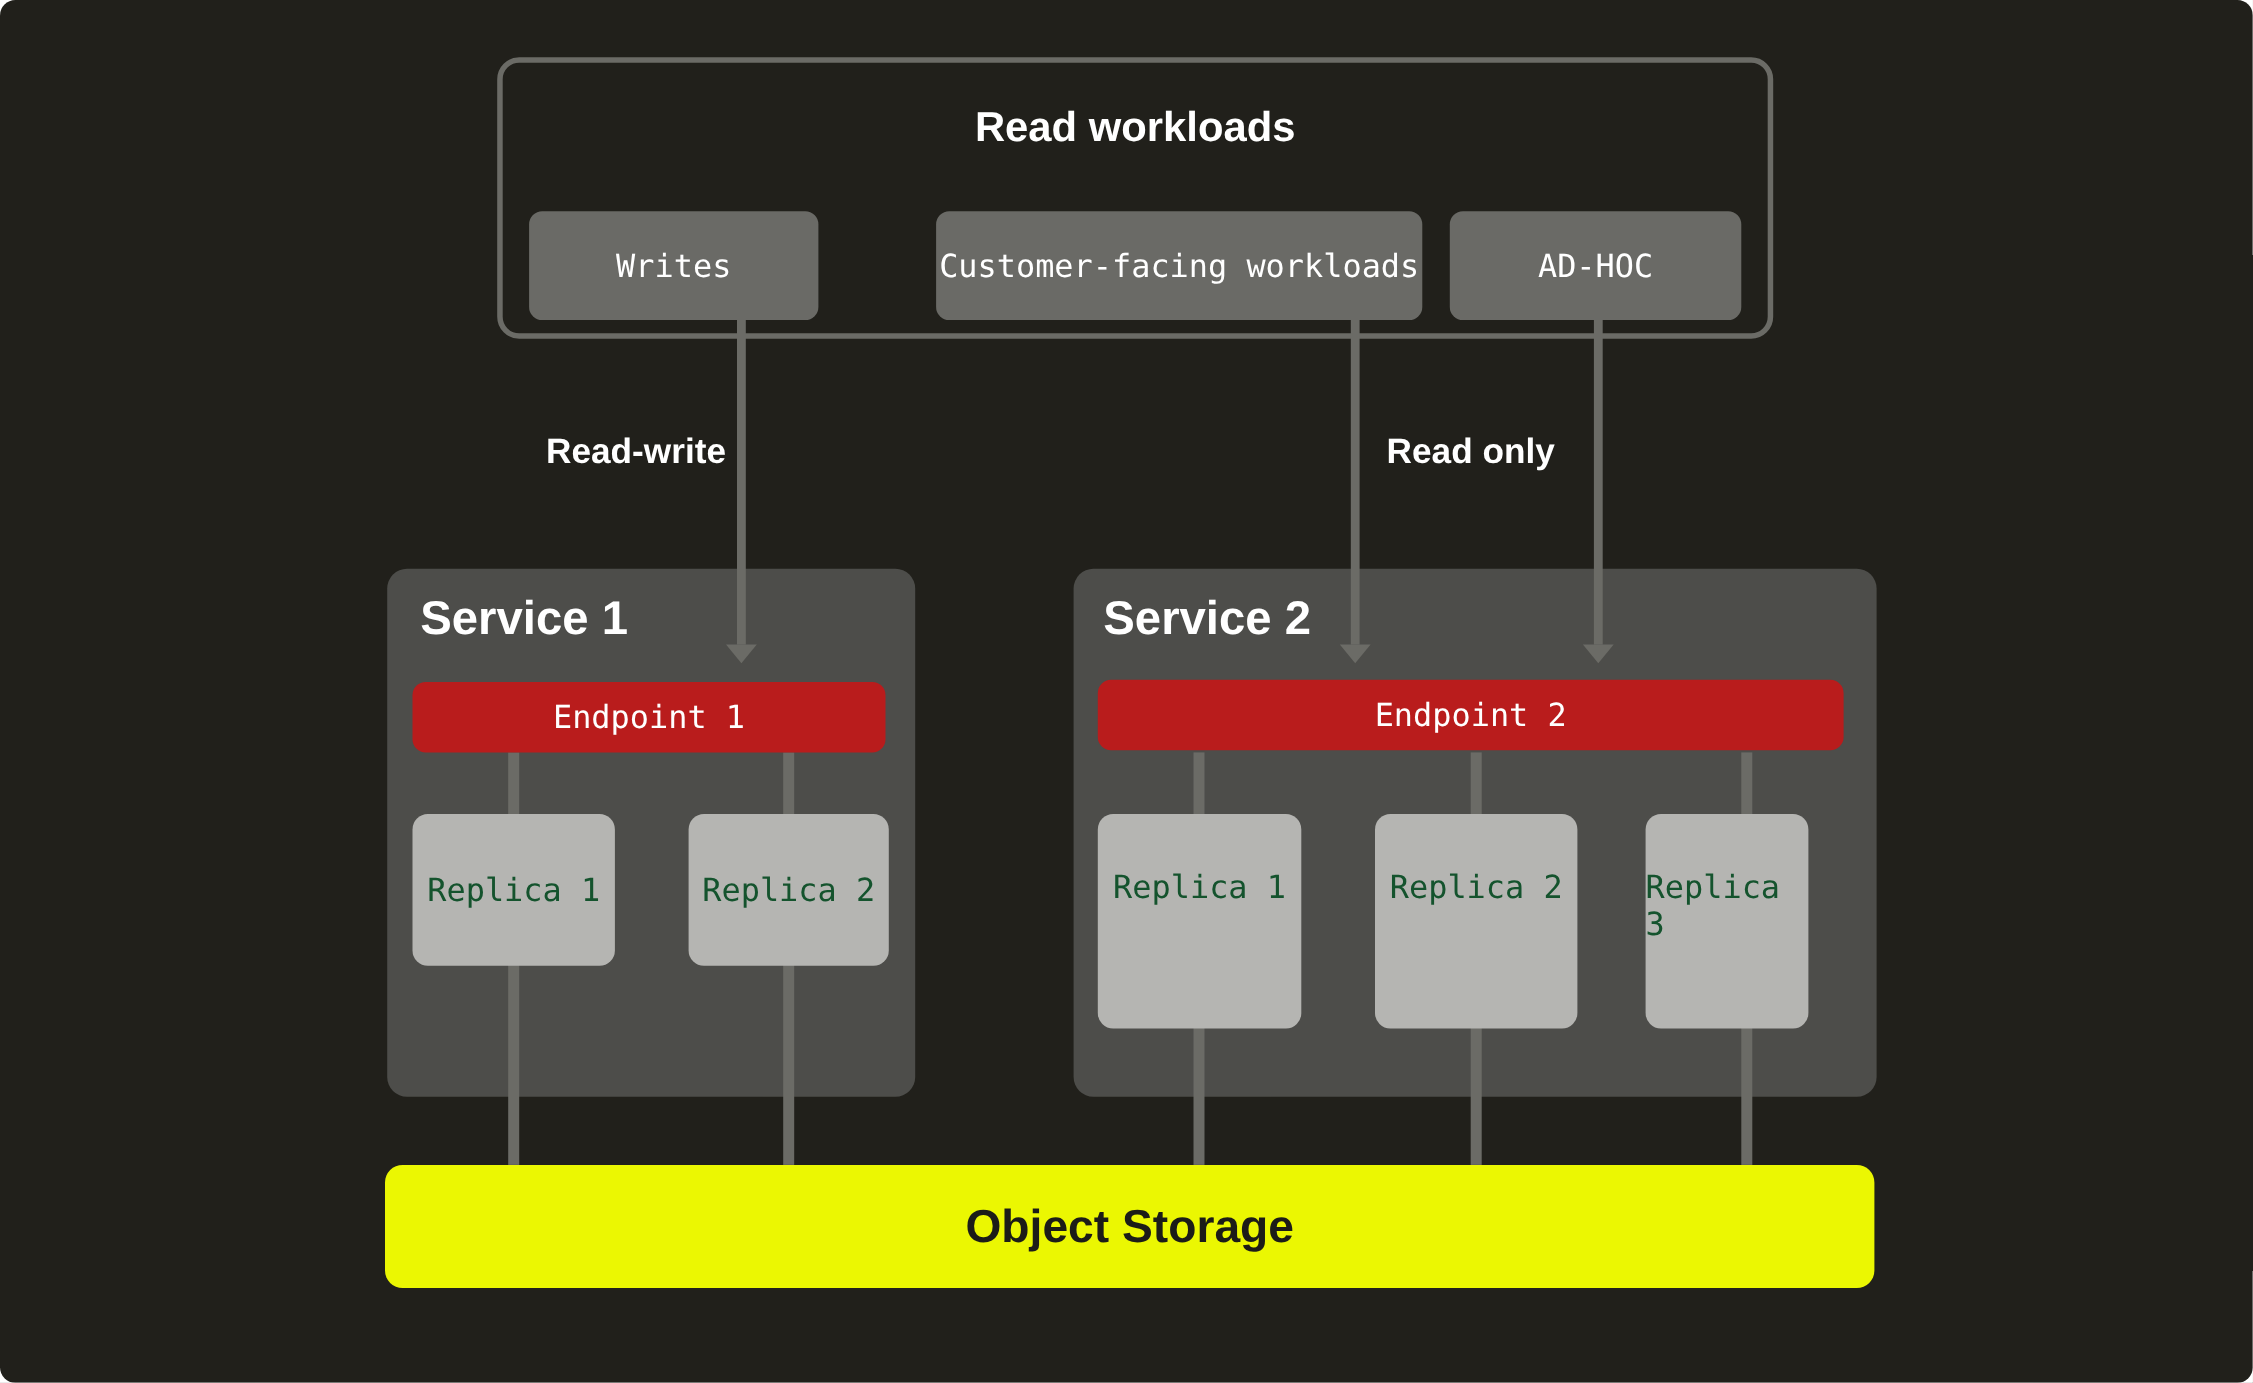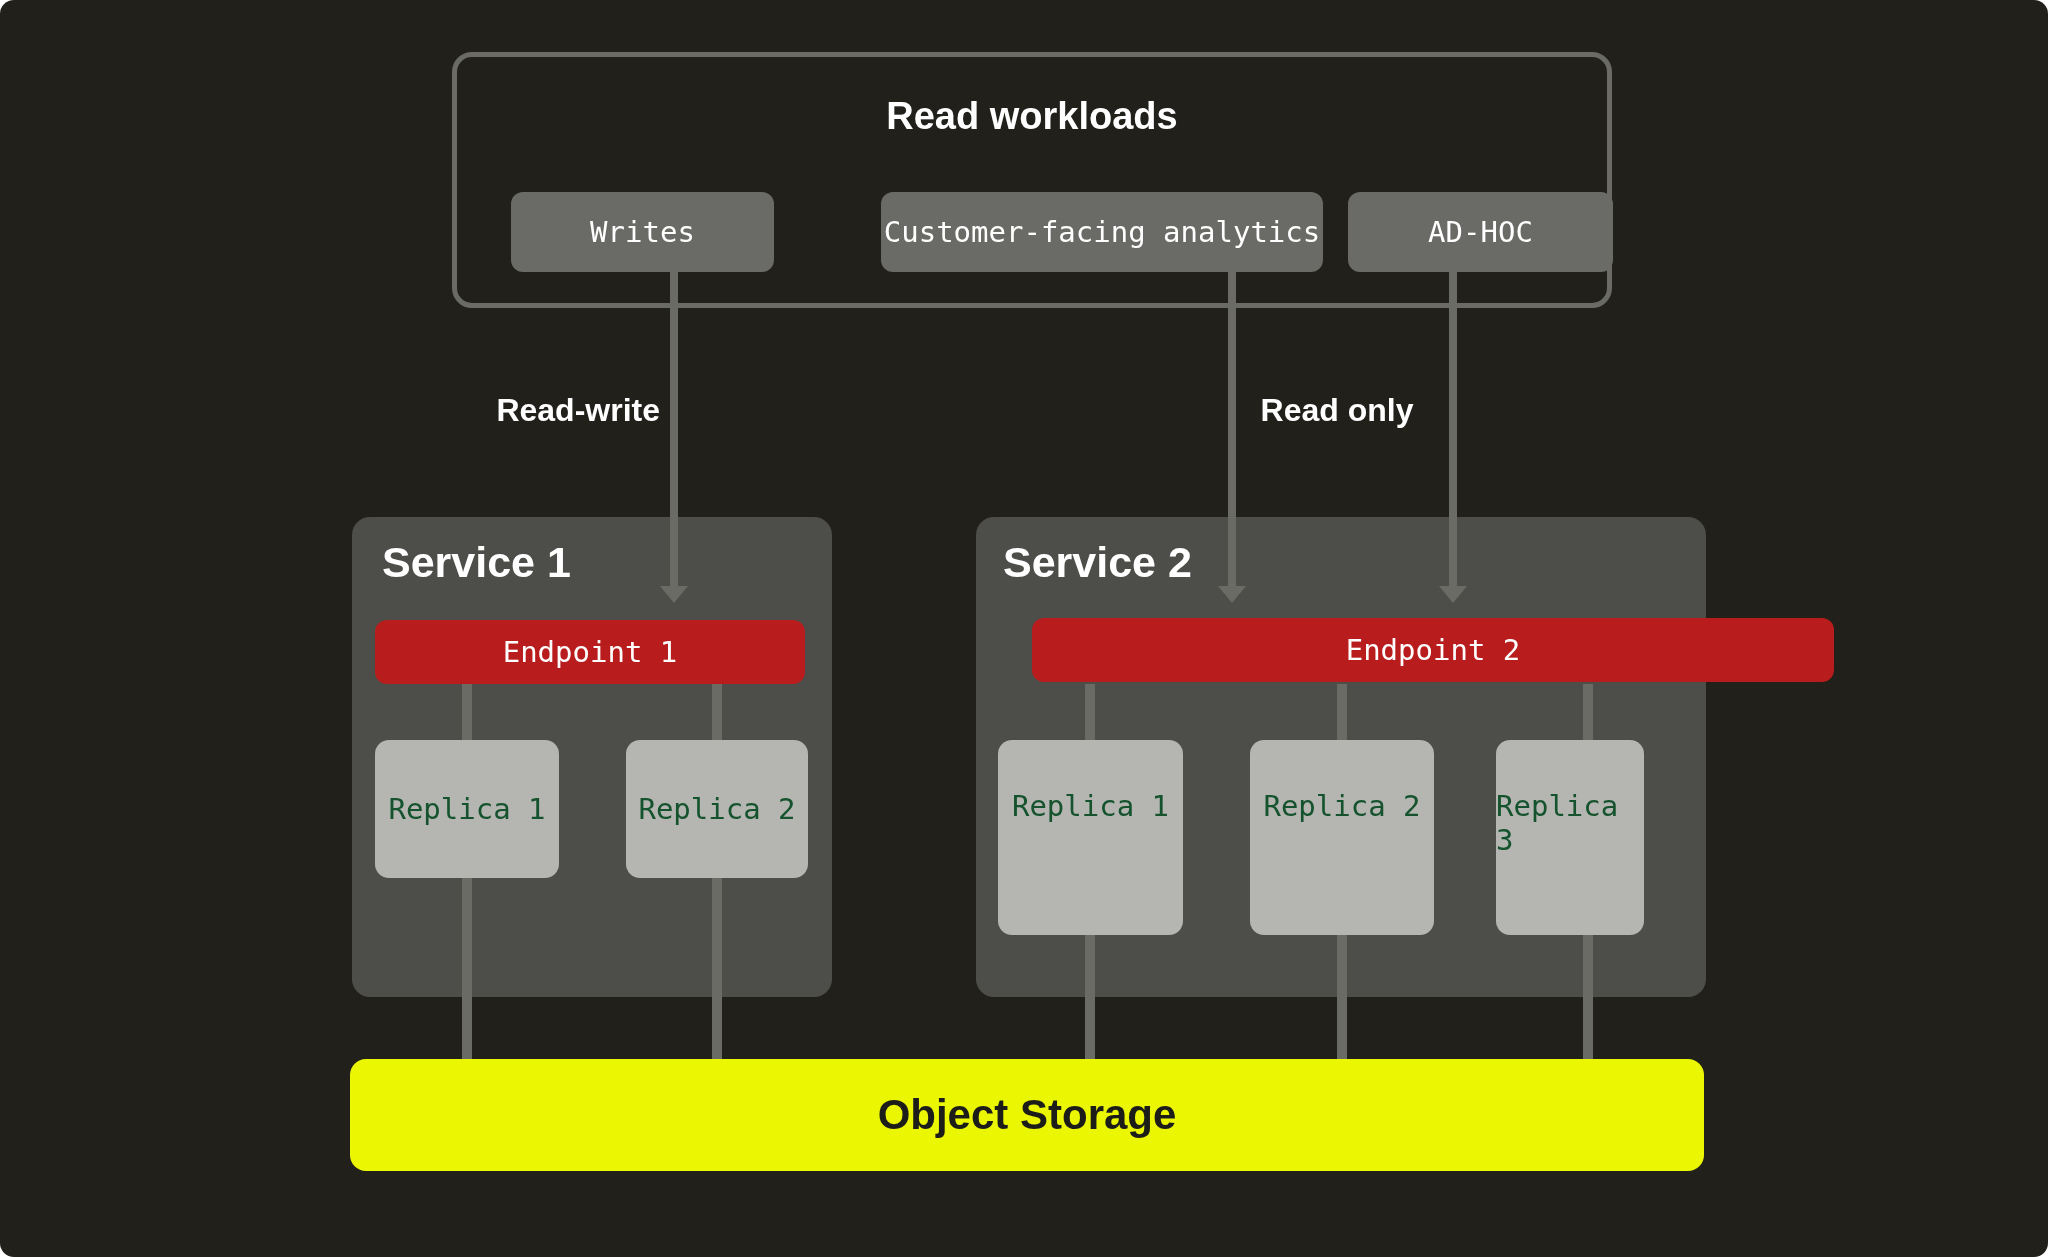--- a/index.html
+++ b/index.html
@@ -19,27 +19,26 @@
     border:5px solid #6B6B66;border-radius:20px;
     z-index:1;
   }
   .workloads-title{
     left:452px;top:94px;width:1160px;
     text-align:center;
     color:#FFFFFF;font-size:38px;font-weight:bold;line-height:44px;
     z-index:2;
   }
   .chip{
-    top:192px;height:80px;
+    top:192px;height:99px;
     background:#6A6A66;border-radius:12px;
     display:flex;align-items:center;justify-content:center;
     color:#FFFFFF;
     font-family:"DejaVu Sans Mono", monospace;font-size:29px;
     z-index:3;
-    margin-left:30px;
   }
   .chip-writes{left:481px;width:263px;}
   .chip-cfa{left:851px;width:442px;}
   .chip-adhoc{left:1318px;width:265px;}
 
   
   .vline{background:#6B6B66;z-index:2;}
   .arrow-line{width:8px;top:268px;height:318px;}
   .arrow-head{
     width:0;height:0;top:586px;
@@ -71,21 +70,21 @@
   .service-2 .service-title{left:27px;}
 
   .endpoint-bar{
     top:618px;height:64px;
     background:#b91c1c;border-radius:12px;
     display:flex;align-items:center;justify-content:center;
     color:#FFFFFF;font-family:"DejaVu Sans Mono", monospace;font-size:29px;
     z-index:3;
   }
   .endpoint-1{left:375px;width:430px;top:620px;}
-  .endpoint-2{left:1032px;width:802px;}
+  .endpoint-2{left:998px;width:678px;}
 
   
   .conn-line{width:10px;top:684px;height:375px;}
 
   .replica{
     top:740px;
     background:#B5B5B2;border-radius:14px;
     display:flex;justify-content:center;align-items:center;
     color:#14532d;font-family:"DejaVu Sans Mono", monospace;font-size:29px;
     z-index:3;
@@ -111,21 +110,21 @@
 
 <div class="canvas">
 
   <div class="abs workloads-box"></div>
   <div class="abs workloads-title">Read workloads</div>
 
   <div class="abs chip chip-writes">
     <span>Writes</span>
   </div>
   <div class="abs chip chip-cfa">
-    <span>Customer-facing analytics</span>
+    <span>Customer-facing workloads</span>
   </div>
   <div class="abs chip chip-adhoc">
     <span>AD-HOC</span>
   </div>
 
   <div class="abs vline arrow-line" style="left:670px;"></div>
   <div class="abs arrow-head" style="left:660px;"></div>
 
   <div class="abs vline arrow-line" style="left:1228px;"></div>
   <div class="abs arrow-head" style="left:1218px;"></div>

